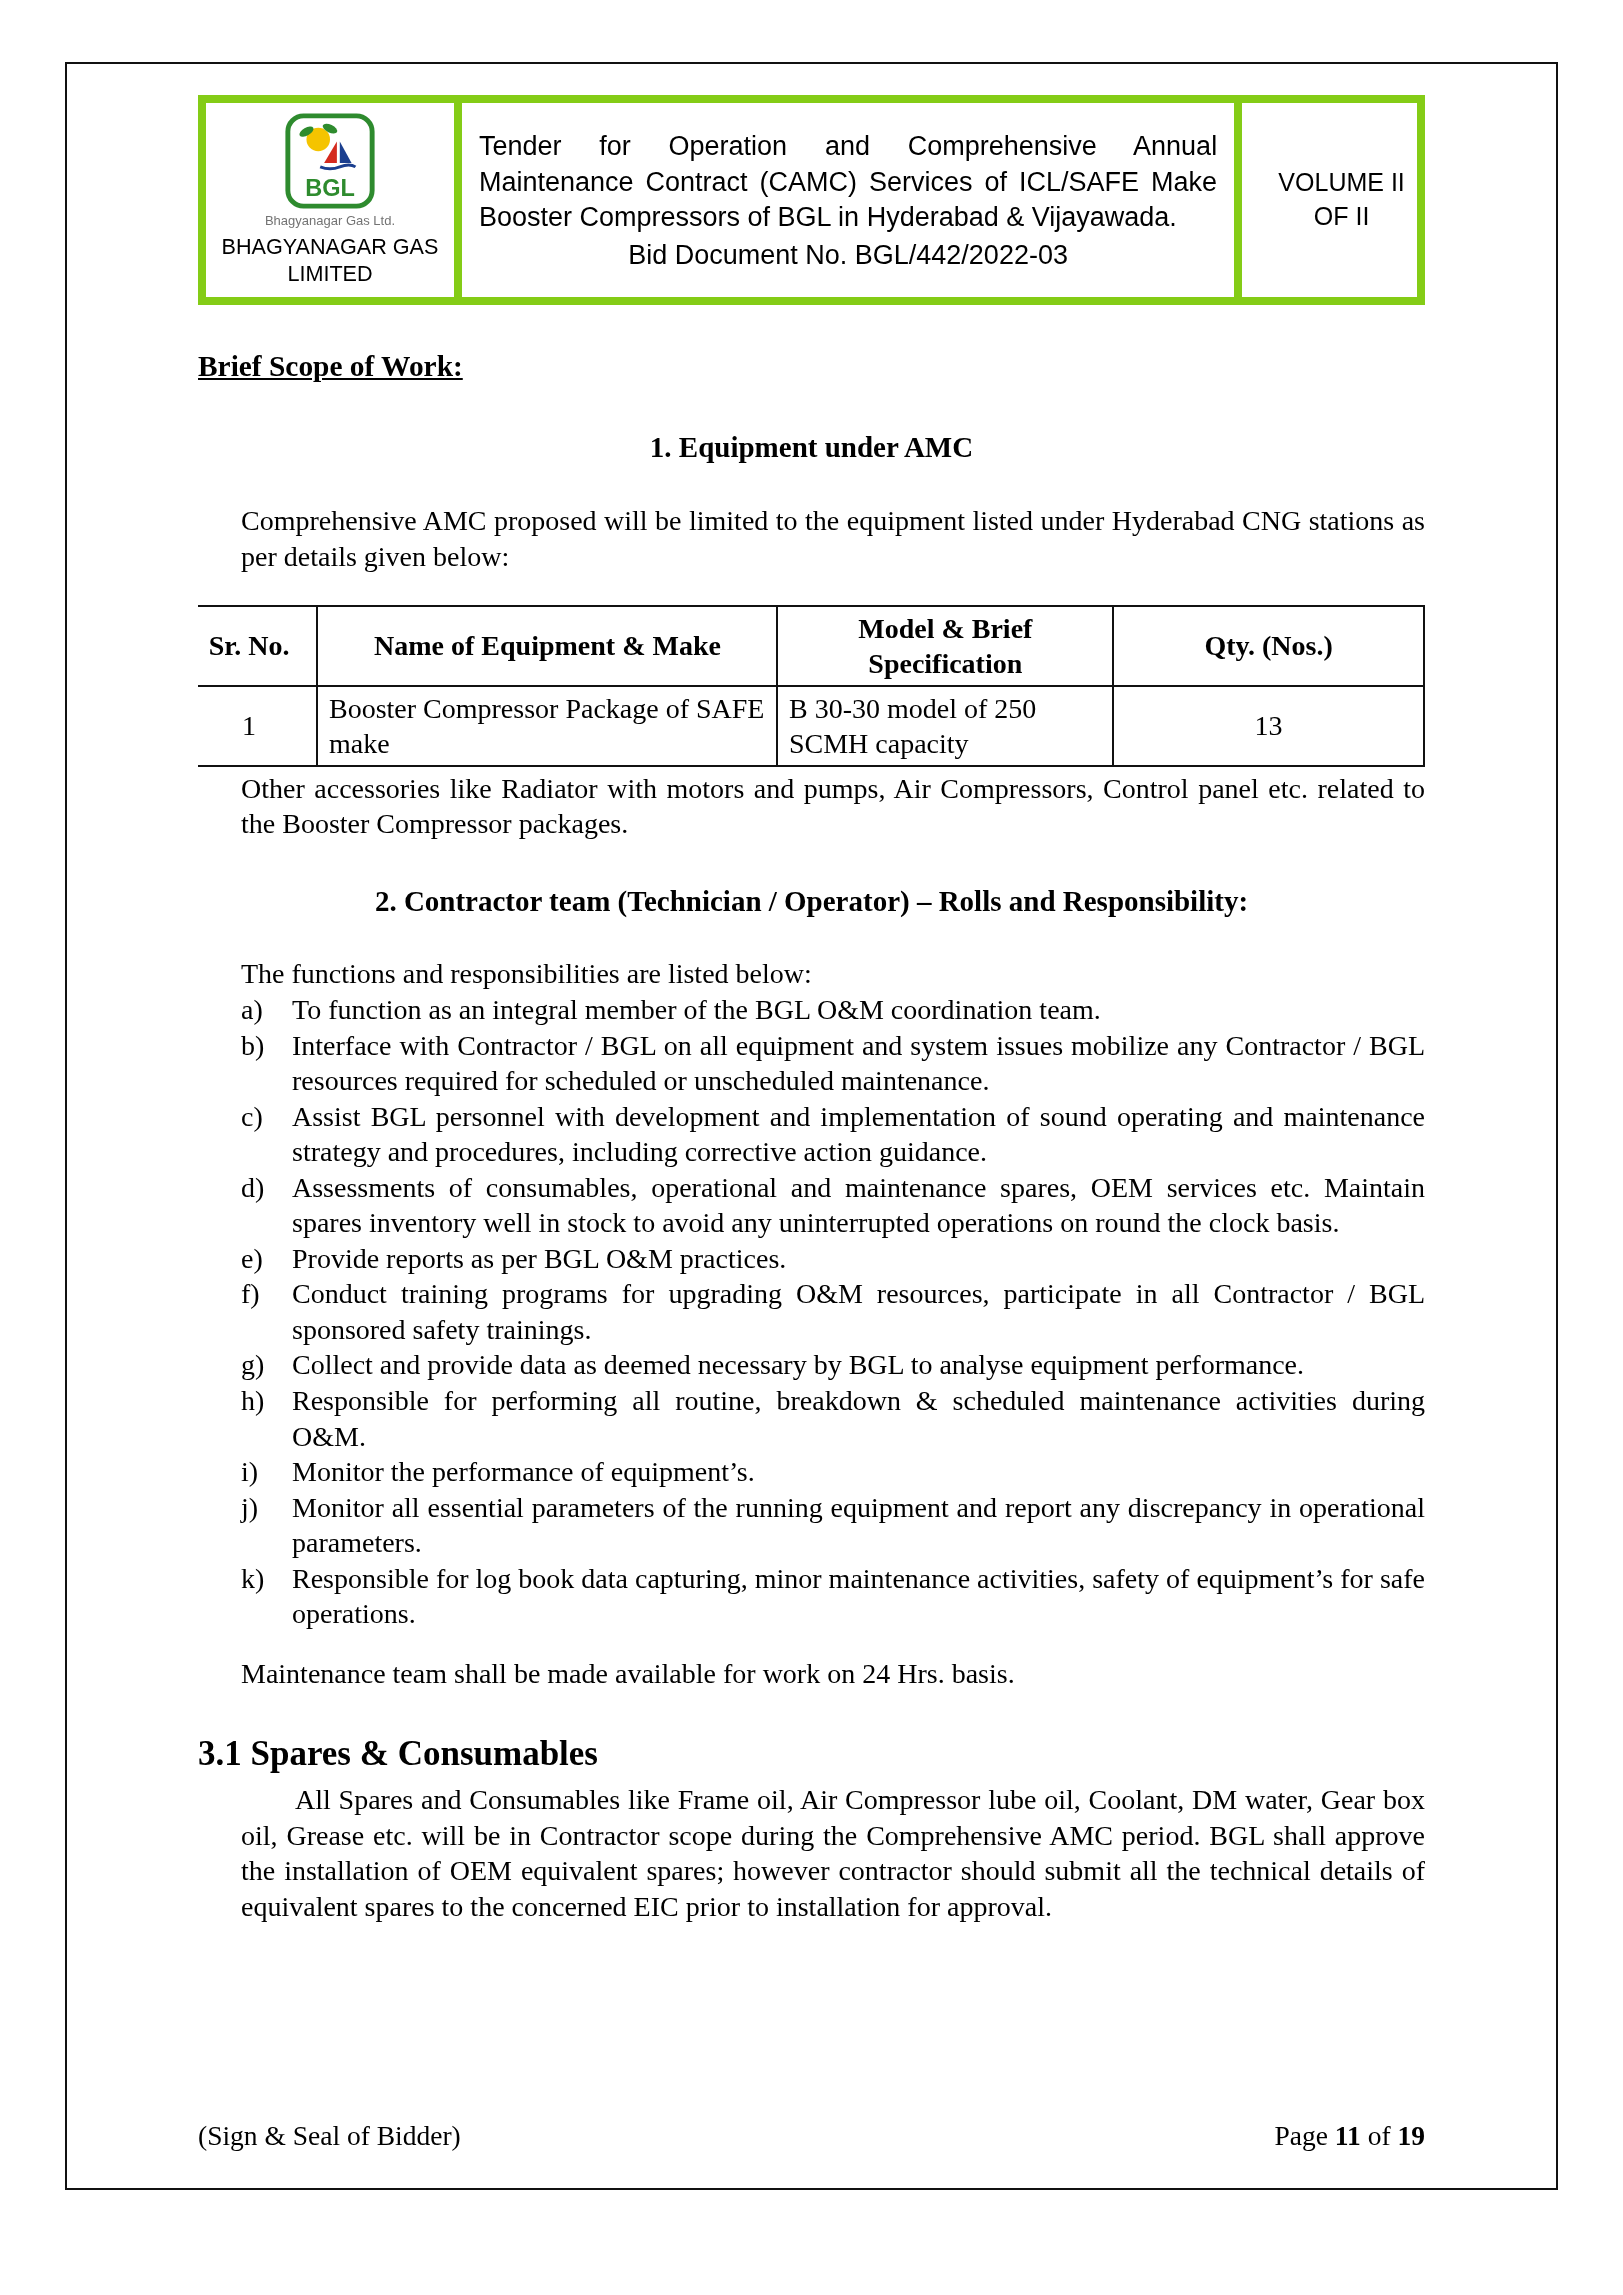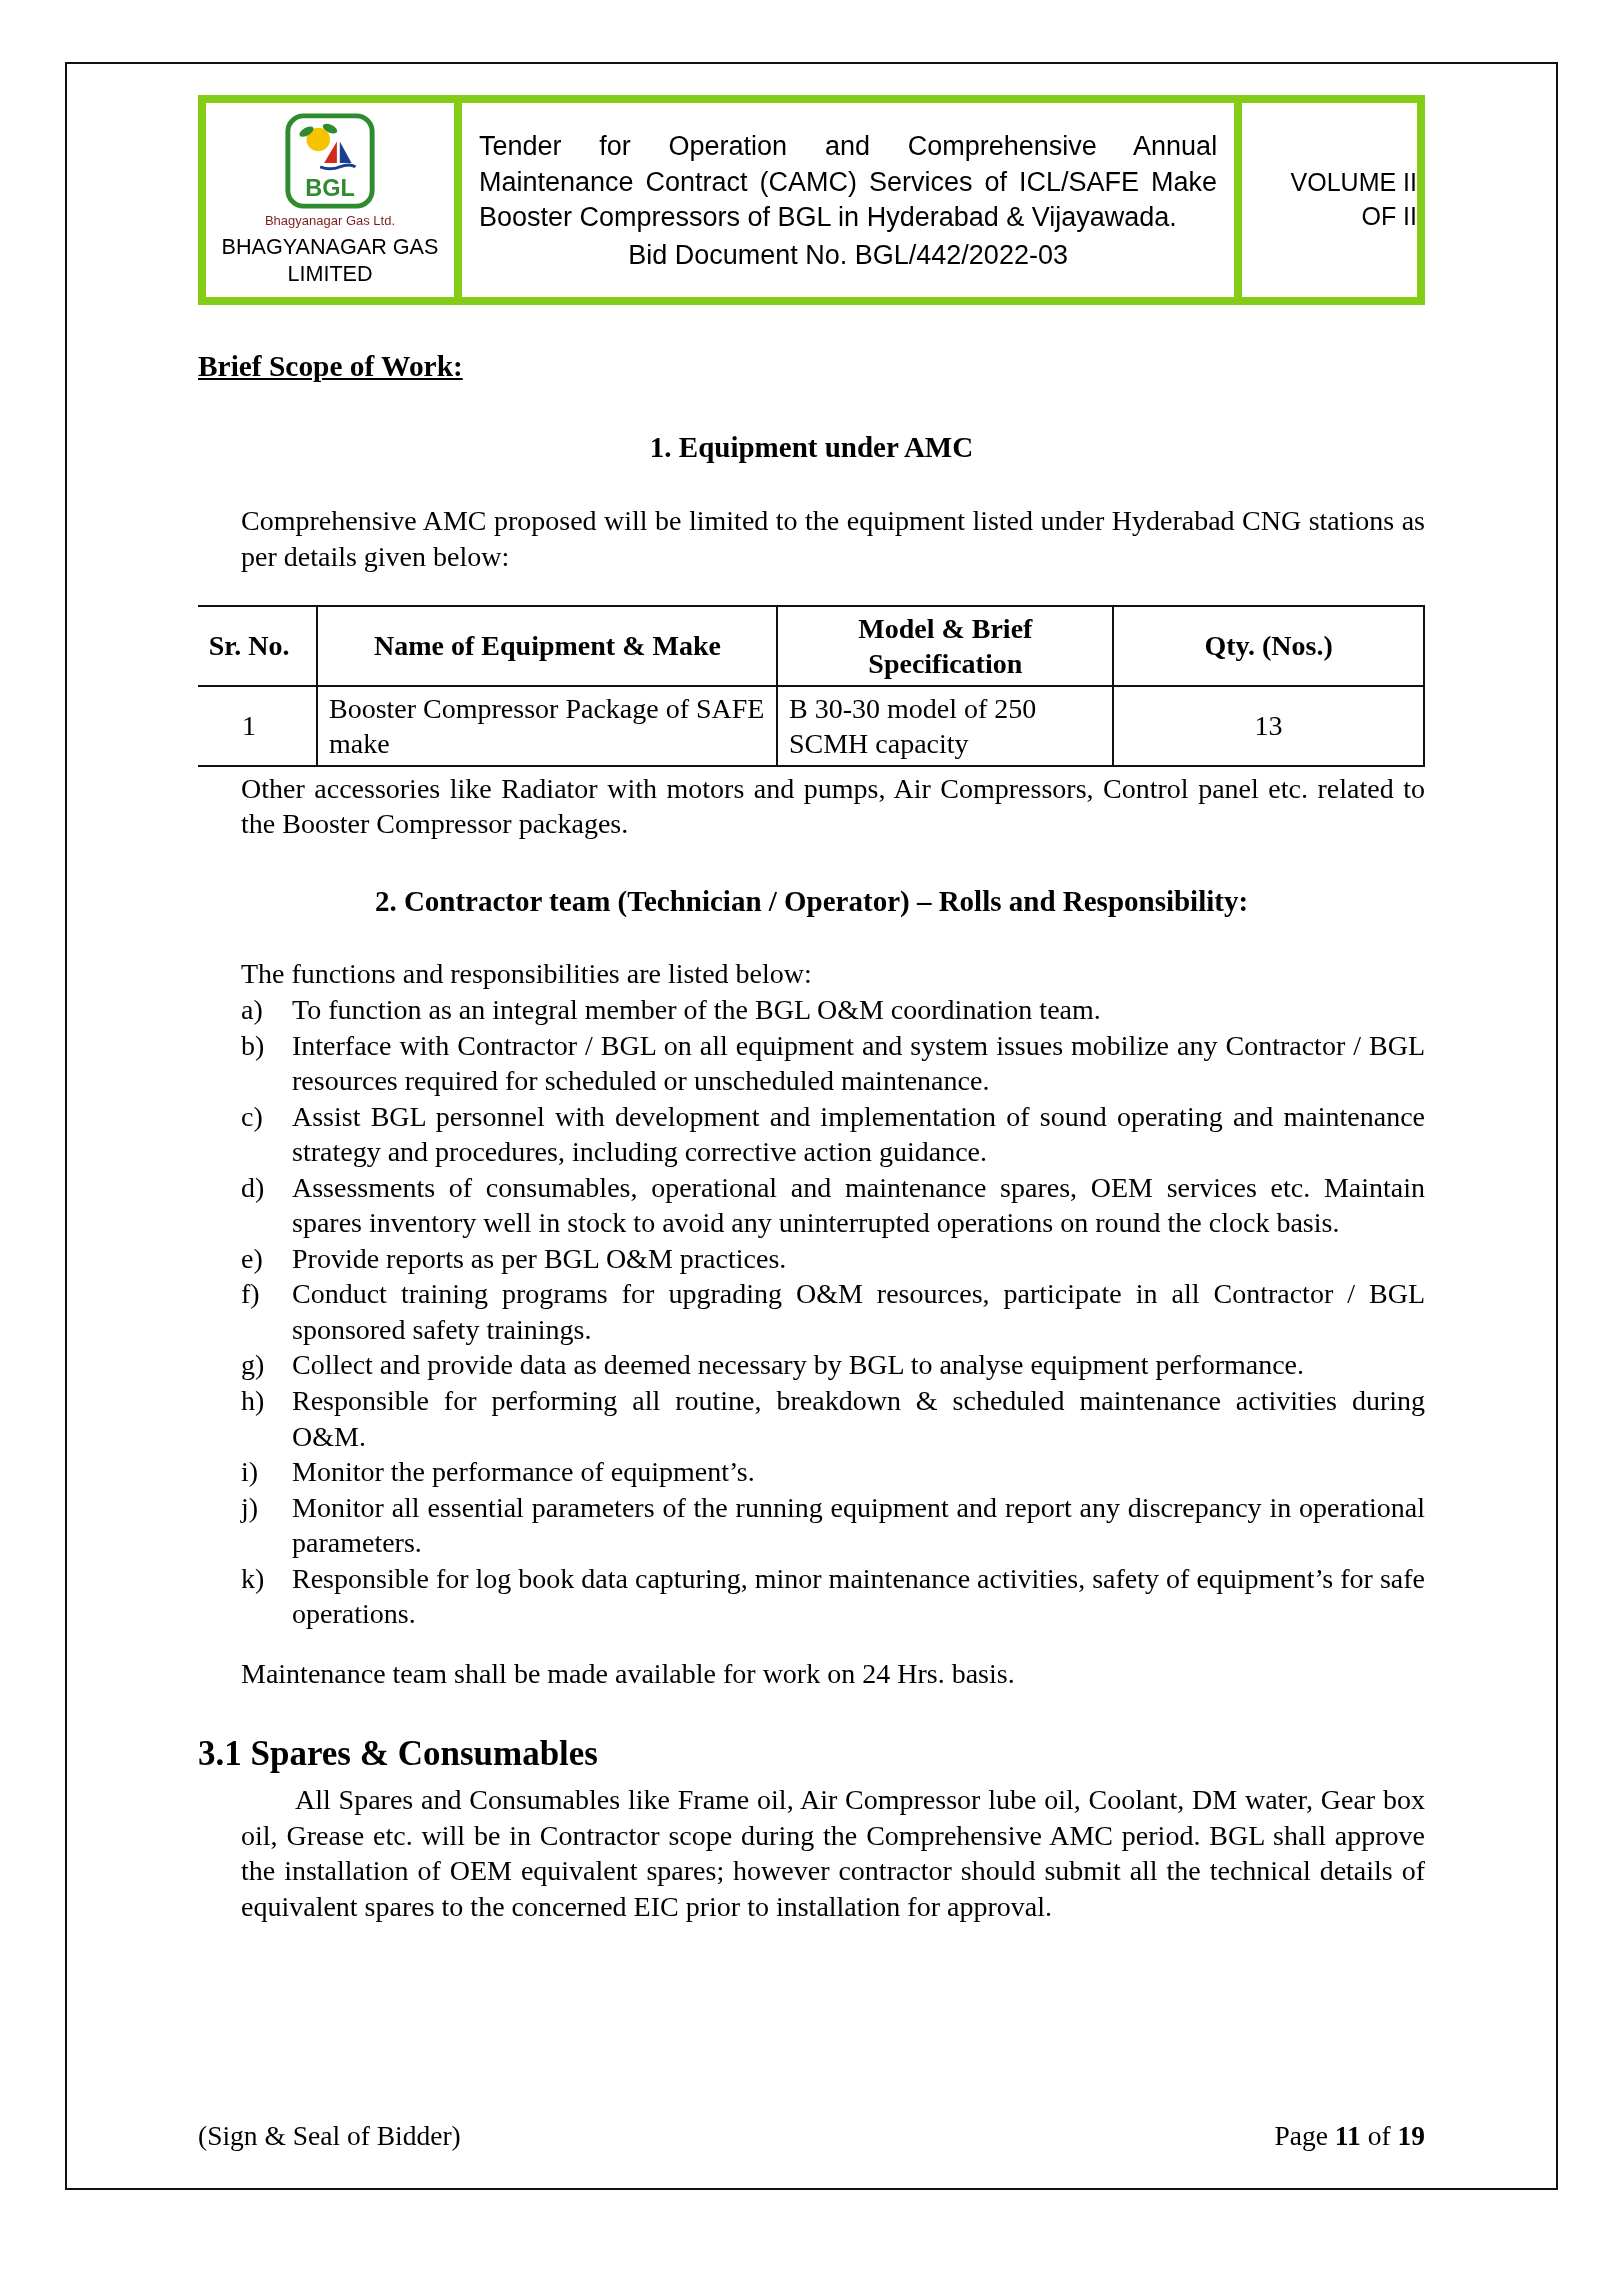--- a/index.html
+++ b/index.html
@@ -26,24 +26,24 @@
 
   
   .header-table {
     width: 100%;
     border-collapse: collapse;
     font-family: "Liberation Sans", sans-serif;
   }
   .header-table td { border: 8px solid #84cc16; vertical-align: middle; }
   .logo-cell { width: 21%; text-align: center; padding: 9.2px 6.5px; }
   .title-cell { width: 64%; padding: 10.5px 17px; }
-  .volume-cell { width: 15%; text-align: right; font-size: 25px; line-height: 1.35; padding-left: 24px; }
+  .volume-cell { width: 15%; text-align: center; font-size: 25px; line-height: 1.35; padding-left: 24px; }
   .doc-title { font-size: 27px; line-height: 1.33; text-align: justify; }
   .bid-no { font-size: 27px; text-align: center; margin-top: 3.9px; }
-  .logo-caption { color: #7f1d1d; font-size: 13px; margin-top: 1.3px; }
+  .logo-caption { color: #737373; font-size: 13px; margin-top: 1.3px; }
   .org-name { font-size: 21.6px; line-height: 1.25; margin-top: 5.2px; }
 
   
   .content {
     flex: 1;
     min-height: 0;
     overflow: hidden;
     padding-top: 43px;
     font-size: 28px;
     line-height: 1.27;

